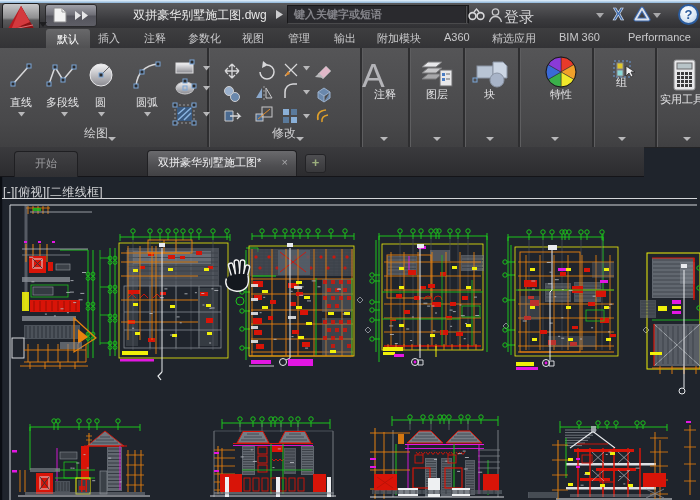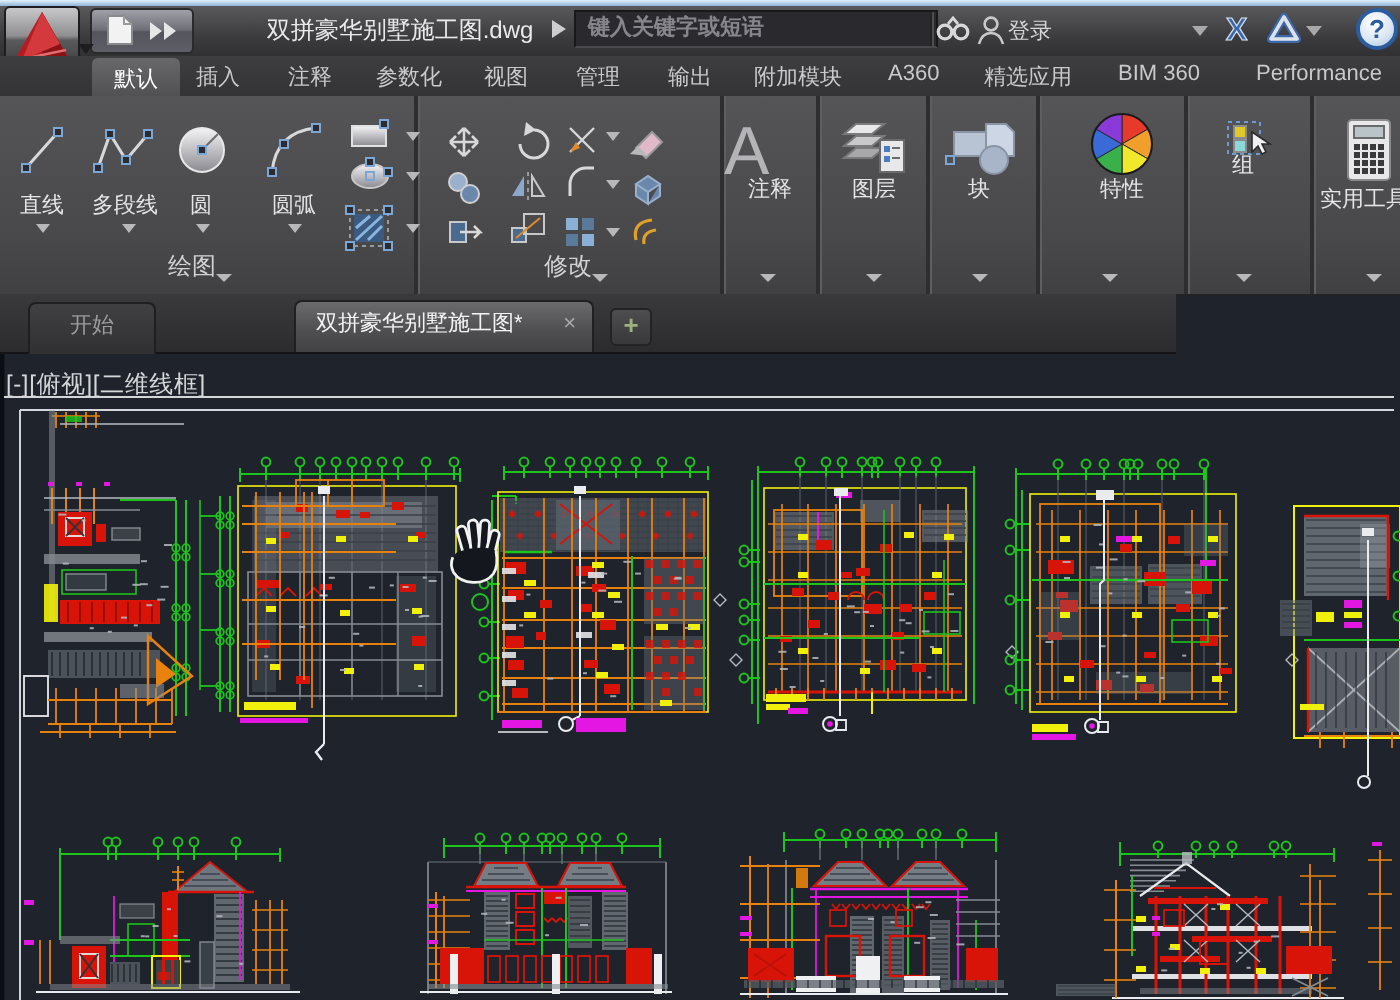--- a/index.html
+++ b/index.html
@@ -10,37 +10,37 @@
 #titlebar::before{content:"";position:absolute;left:0;top:0;width:700px;height:3px;
  background:linear-gradient(#e6f2fc,#8cb4d8);}
 .appbtn{position:absolute;left:2px;top:3px;width:36px;height:31px;border-radius:3px;
  background:linear-gradient(#c8c8ca,#8e8e90 45%,#5a5a5c 52%,#3a3a3c);border:1px solid #1d1d1f;}
 .qat{position:absolute;left:45px;top:4px;width:50px;height:21px;border-radius:3px;
  background:linear-gradient(#a0a0a8,#6e6e76 48%,#54545c 52%,#5e5e66);border:1px solid #2a2a2c;}
 #doctitle{position:absolute;left:110px;top:7px;width:180px;text-align:center;color:#e9e9e9;font-size:12px;}
 #searchbox{position:absolute;left:287px;top:5px;width:174px;height:17px;background:#2a2a2e;
  border:1px solid #18181a;border-bottom-color:#4a4a4c;color:#85858b;font-size:11px;line-height:17px;padding-left:6px;font-weight:bold;}
 .tseg{position:absolute;top:6px;height:17px;border-left:1px solid #232325;border-right:1px solid #4e4e50;}
-#login{position:absolute;left:504px;top:8px;color:#d6d6d8;font-size:11px;}
+#login{position:absolute;left:504px;top:8px;color:#d6d6d8;font-size:15px;}
 #helpq{position:absolute;left:678px;top:4px;width:17px;height:17px;border-radius:50%;
  background:radial-gradient(circle at 40% 30%,#ffffff,#dce8f4 55%,#aac4de);border:2px solid #2b5c9e;color:#2b5c9e;
  font-size:13px;font-weight:bold;text-align:center;line-height:17px;}
 #tabrow{position:absolute;left:0;top:28px;width:700px;height:20px;background:linear-gradient(#3e3e40,#333336);}
 .rtab{position:absolute;top:3px;font-size:11px;color:#c9c9cb;}
 #activetab{position:absolute;left:46px;top:1px;width:44px;height:19px;border-radius:3px 3px 0 0;
  background:linear-gradient(#68686a,#515153);}
 #activetab span{display:block;text-align:center;color:#fff;font-size:11px;margin-top:3px;}
 #ribbon{position:absolute;left:0;top:48px;width:700px;height:99px;
  background:linear-gradient(#555557,#48484a 75%,#404042);border-bottom:1px solid #232325;}
 .psep{position:absolute;top:0;width:2px;height:99px;background:#2e2e30;border-right:1px solid #5e5e60;}
 .plabel{position:absolute;top:77px;font-size:12px;color:#d2d2d4;}
 .parrow{position:absolute;top:89px;width:0;height:0;border-left:4px solid transparent;border-right:4px solid transparent;border-top:4px solid #b8b8ba;}
 .biglabel{position:absolute;font-size:11px;color:#e4e4e6;white-space:nowrap;}
 .ricon{position:absolute;}
-#filetabs{position:absolute;left:0;top:147px;width:588px;height:29px;
+#filetabs{position:absolute;left:0;top:147px;width:644px;height:29px;
  background:linear-gradient(#3a3a3d,#2c2c2f);border-bottom:1px solid #141418;}
 #tab-start{position:absolute;left:14px;top:4px;width:62px;height:25px;border-radius:4px 4px 0 0;
  background:linear-gradient(#404043,#303033);border:1px solid #1f1f22;border-bottom:none;
  color:#9b9b9e;font-size:11px;text-align:center;line-height:22px;}
 #tab-active{position:absolute;left:147px;top:3px;width:150px;height:26px;border-radius:4px 4px 0 0;
  background:linear-gradient(#6a6a6d,#4e4e51 60%,#424245);border:1px solid #202023;border-bottom:none;
  color:#f2f2f4;font-size:11px;line-height:23px;padding-left:10px;box-sizing:border-box;}
 #tab-active i{position:absolute;right:8px;top:0;color:#a8a8ab;font-style:normal;font-size:11px;}
 #tab-plus{position:absolute;left:305px;top:7px;width:19px;height:17px;border-radius:3px;
  background:linear-gradient(#4e4e51,#38383b);border:1px solid #232326;color:#9db07e;

